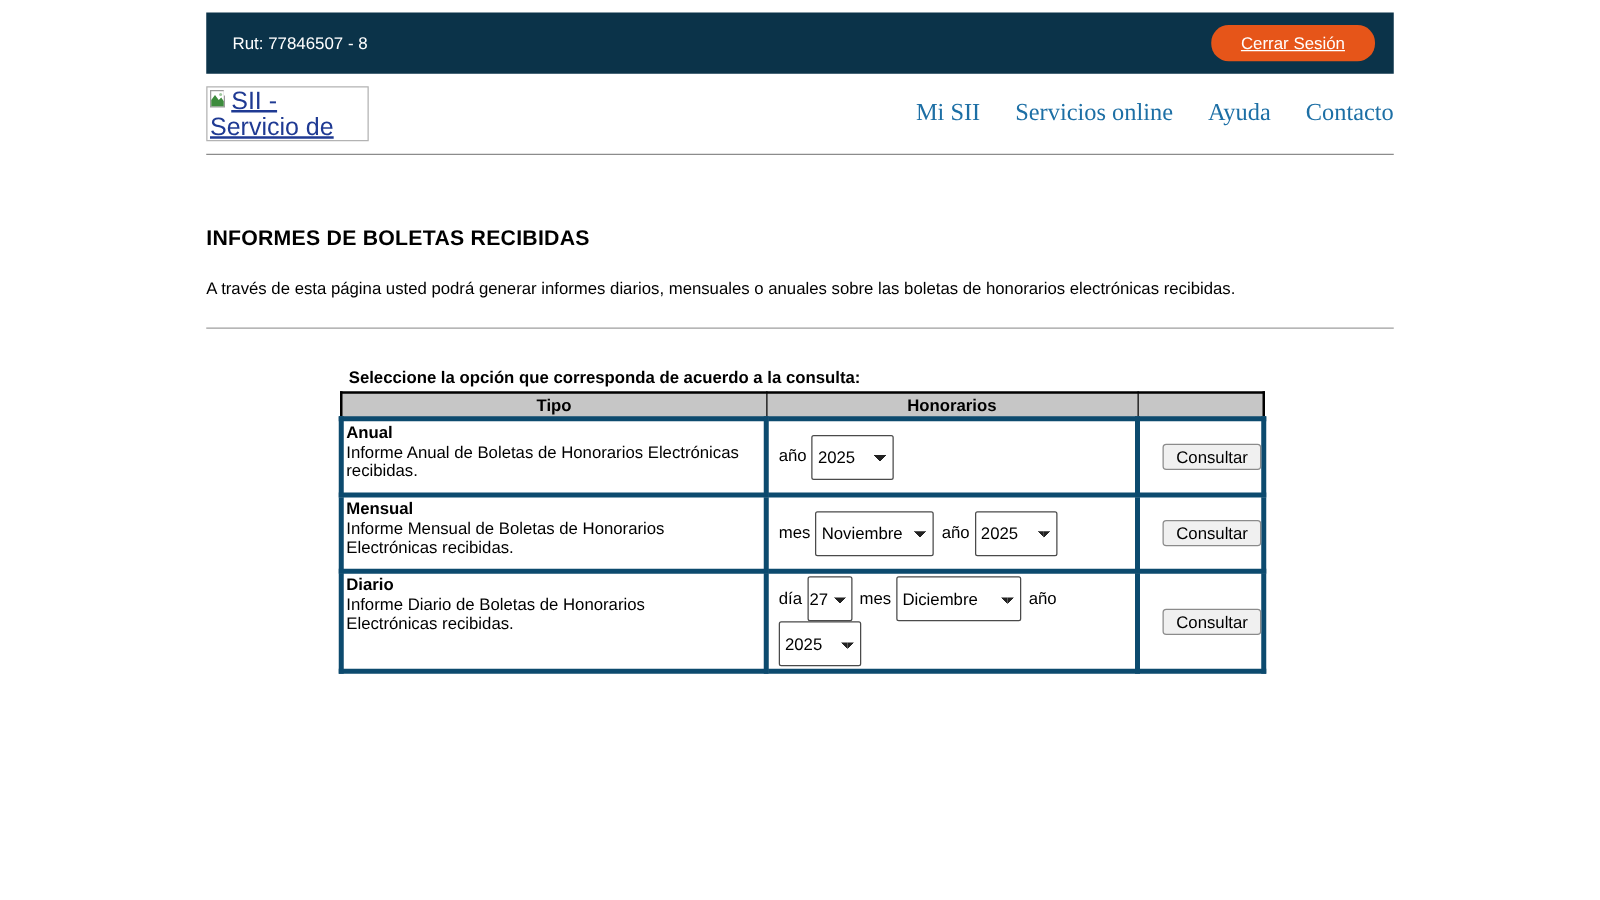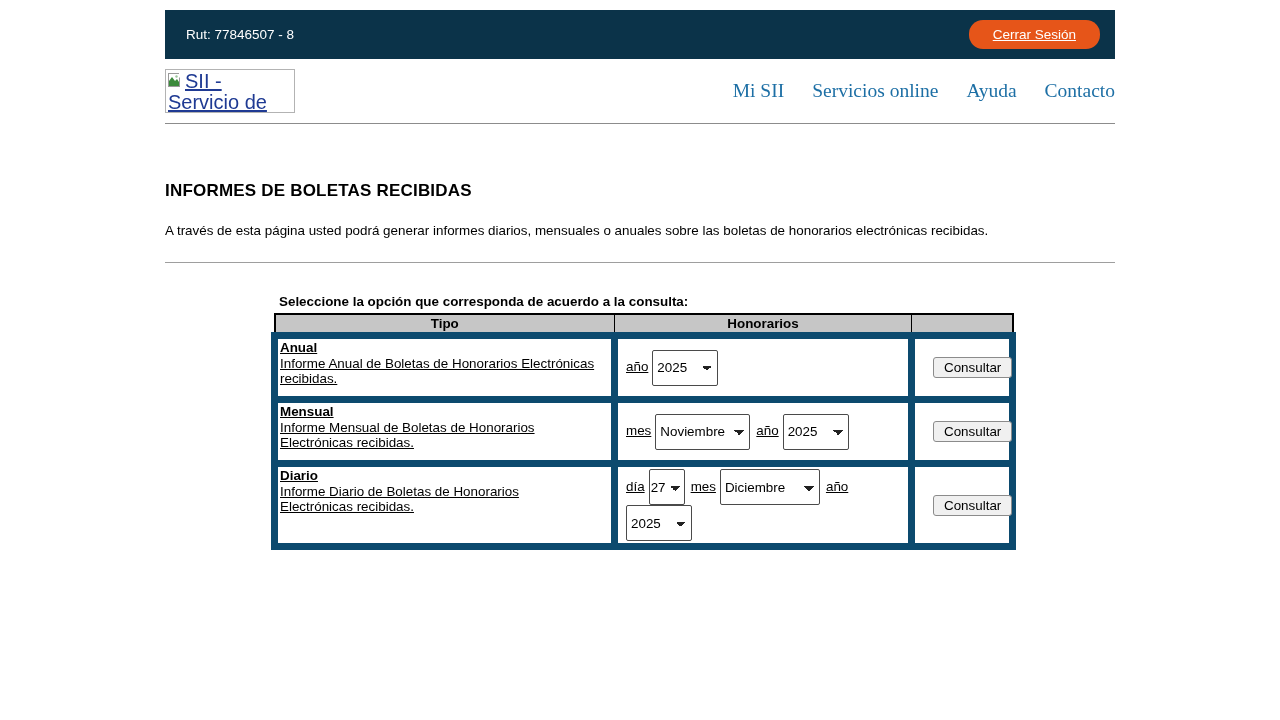--- a/index.html
+++ b/index.html
@@ -94,21 +94,21 @@
   }
   table.consulta th {
     background: #c6c6c6;
     border: 1px solid #000;
     font-weight: bold;
     height: 21px;
     padding: 1px 2px;
     font-size: 13.4px;
     text-align: center;
   }
-  table.consulta td { border: 7px solid #0c4a6e; text-decoration: underline; }
+  table.consulta td { border: 4px solid #0c4a6e; }
   td.tipo-cell { vertical-align: top; padding: 1px 2px; line-height: 15.5px; }
   .tipo-name { font-weight: bold; }
   .tipo-desc { max-width: 315px; }
   td.sel-cell { vertical-align: middle; padding: 2px 8px; line-height: 22px; }
   td.btn-cell { vertical-align: middle; text-align: center; padding: 18px; }
   tr.row-a, tr.row-m { height: 47px; }
   tr.row-d { height: 48px; }
 
   .ctl-label { margin-right: 4px; }
   select.ctl {

